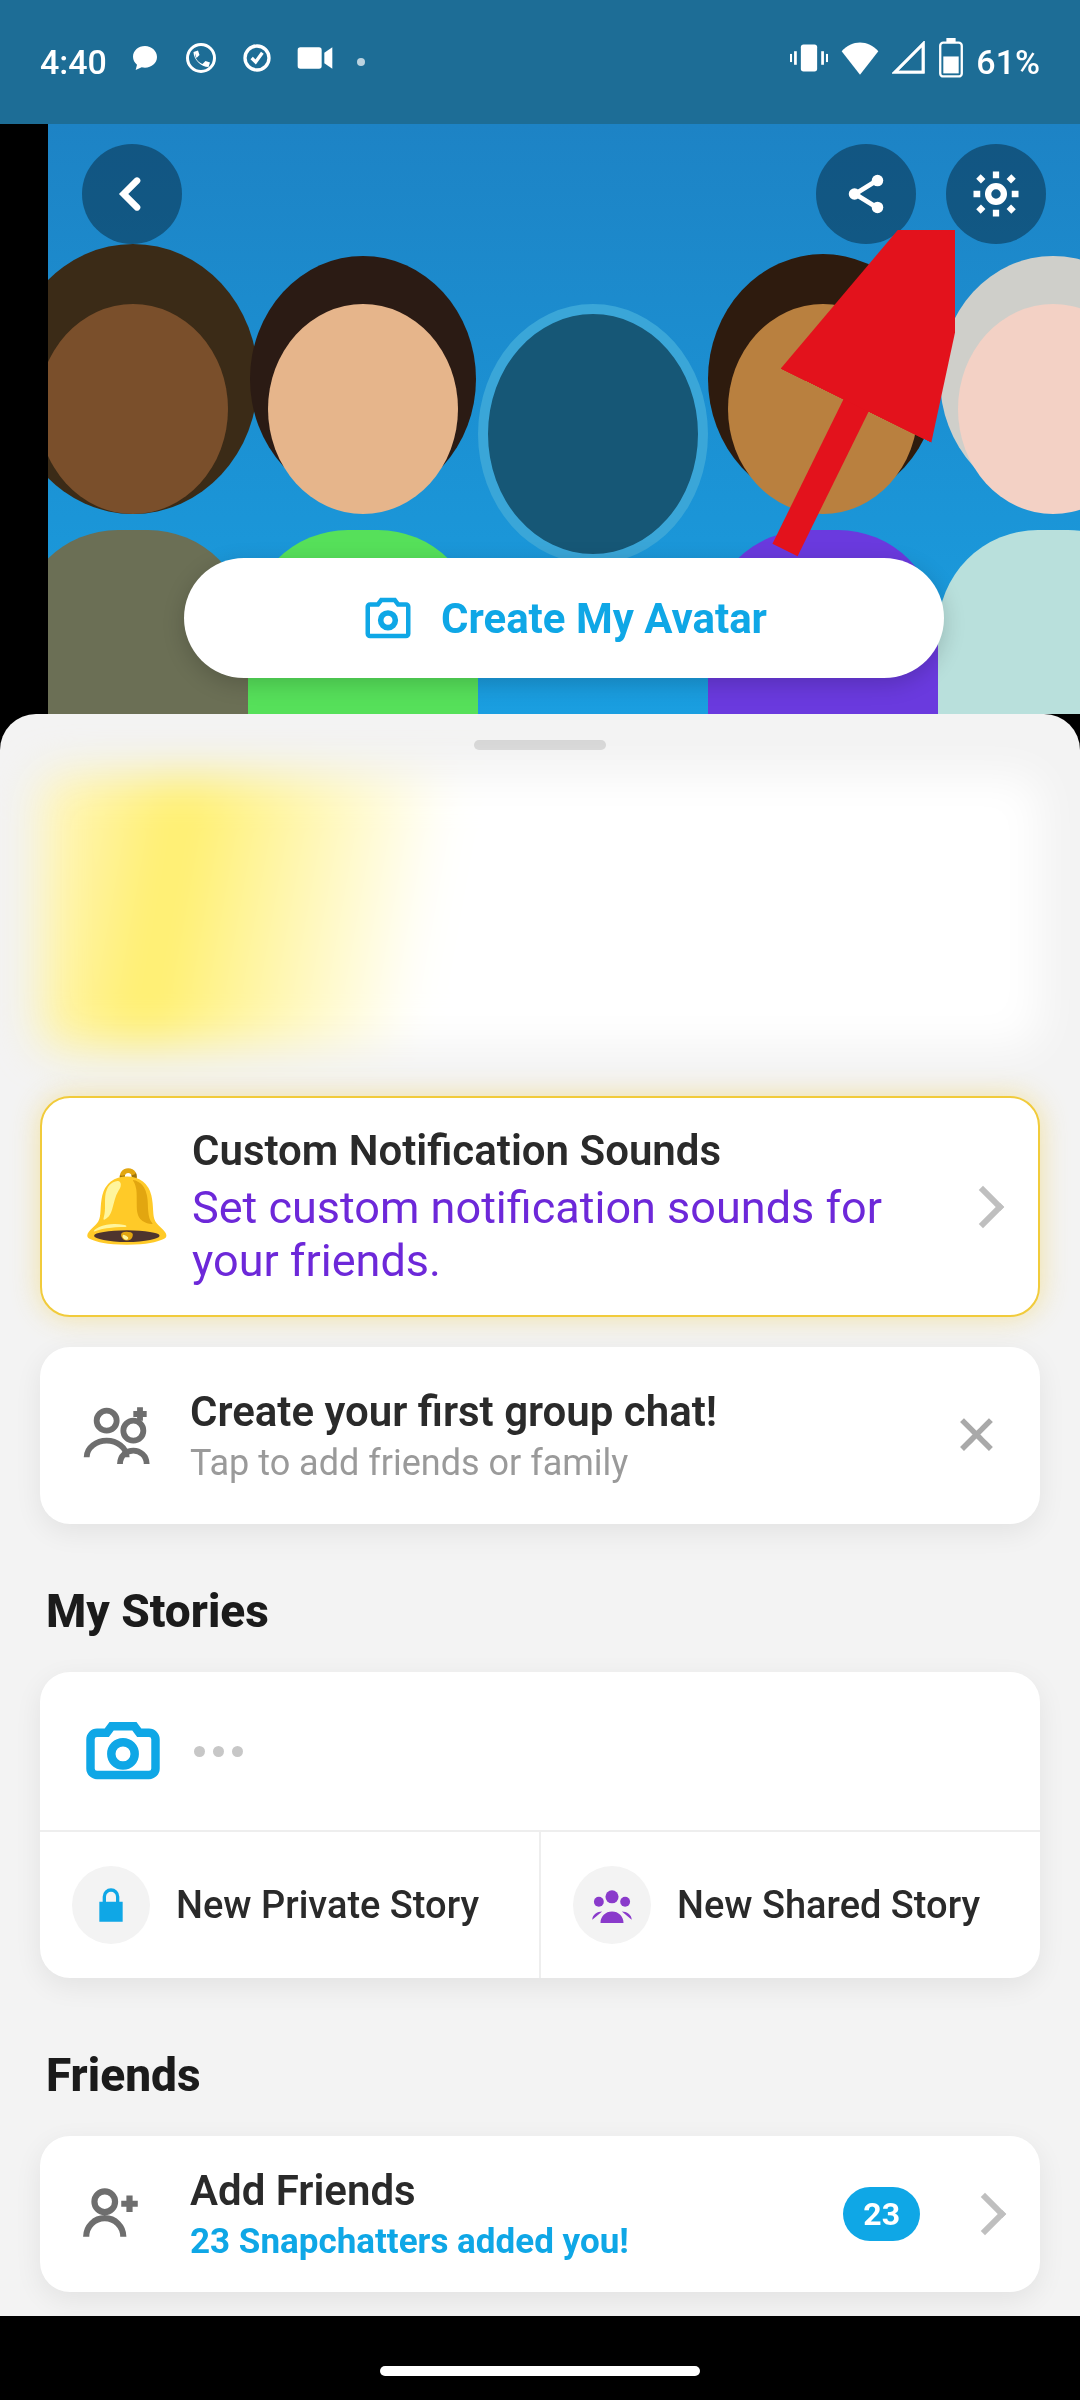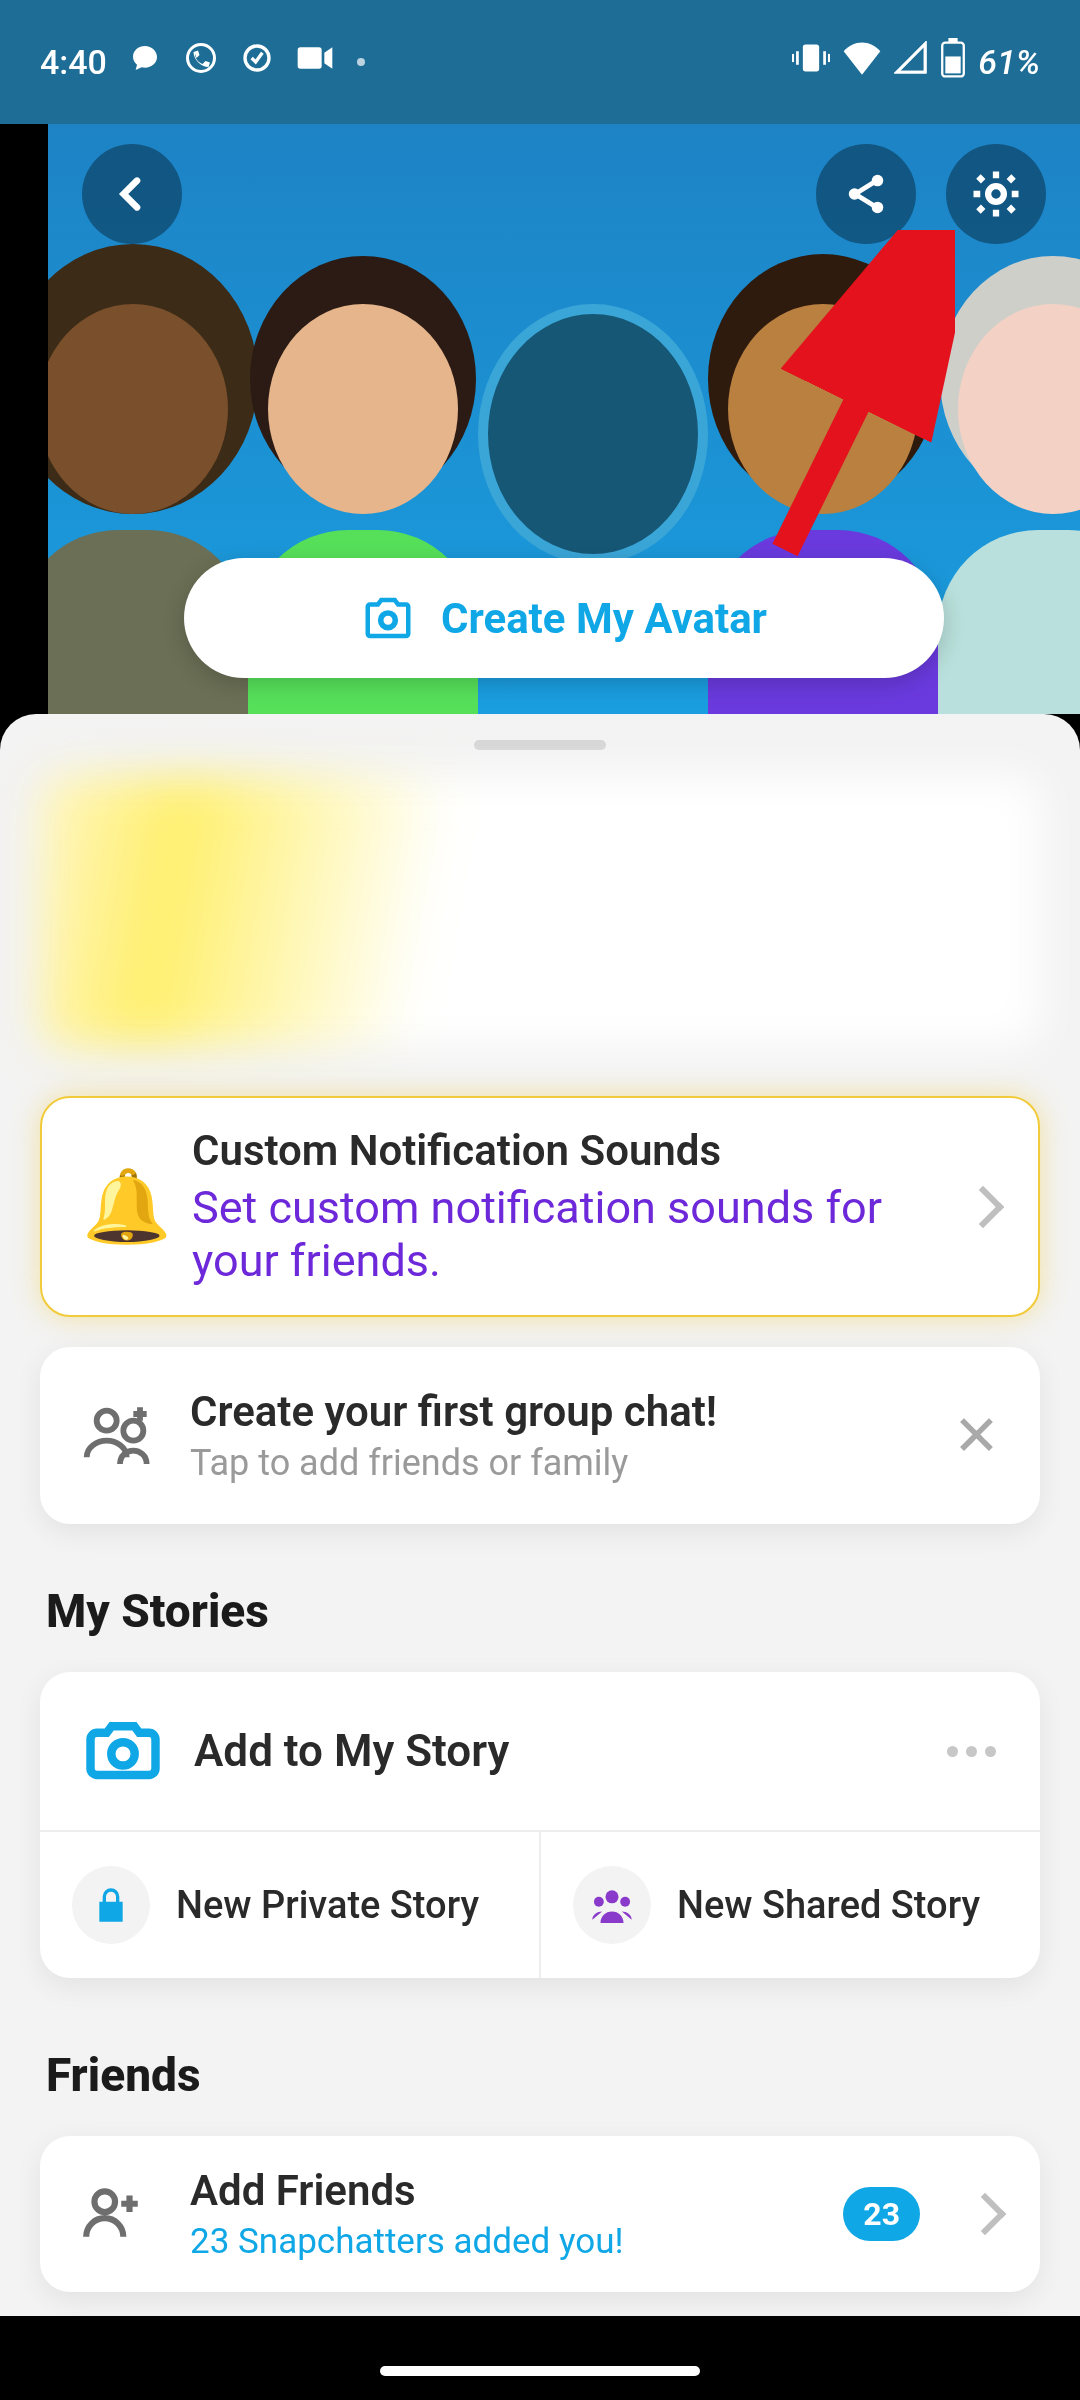--- a/index.html
+++ b/index.html
@@ -15,21 +15,21 @@
     background: #1d6d96;
     color: #fff;
     display: flex;
     align-items: center;
     justify-content: space-between;
     padding: 0 40px;
     font-size: 34px;
     font-weight: 500;
   }
   .status-left { display: flex; align-items: center; gap: 22px; justify-content: center; }
-  .status-right { display: flex; align-items: center; gap: 12px; font-style: italic; }
+  .status-right { display: flex; align-items: center; gap: 12px; }
   .status-dot { width: 8px; height: 8px; background: #fff; border-radius: 50%; opacity: 0.7; }
 
   .hero {
     height: 590px;
     background: linear-gradient(180deg, #1d83c5 0%, #1a9ee0 100%);
     position: relative;
     overflow: hidden;
     margin-left: 48px;
   }
   .hero-nav {
@@ -171,21 +171,21 @@
     background: #f3f3f3; display:flex; align-items:center; justify-content:center;
   }
   .story-btn .lbl { font-size: 38px; font-weight: 500; color: #2a2a2a; }
 
   .friends-card {
     display: flex; align-items: center; padding: 30px 40px;
     margin-bottom: 32px;
   }
   .friends-card .icon-slot { width: 110px; flex: none; }
   .friends-card .t1 { font-size: 42px; font-weight: 600; color: #2a2a2a; margin-bottom: 6px; }
-  .friends-card .t2 { font-size: 35px; font-weight: 400; color: #0fa7e6; }
+  .friends-card .t2 { font-size: 35px; font-weight: 700; color: #0fa7e6; }
   .badge {
     background: #0fa7e6; color: #fff; font-weight: 700;
     font-size: 32px;
     border-radius: 30px; padding: 8px 20px;
     margin-left: auto; margin-right: 30px;
   }
 
   .nav-indicator {
     position: absolute; bottom: 24px; left: 50%; transform: translateX(-50%);
     width: 320px; height: 10px; background: #fff; border-radius: 6px;
@@ -361,21 +361,20 @@
   <div class="sec-title">My Stories</div>
 
   <div class="card stories-card">
     <div class="stories-top">
       <div class="icon-slot">
         <svg width="78" height="78" viewBox="0 0 24 24" fill="none" stroke="#0fa7e6" stroke-width="2.6" stroke-linecap="round">
             <path d="M20 7h-3l-1.5-2h-7L7 7H4a2 2 0 00-2 2v9a2 2 0 002 2h16a2 2 0 002-2V9a2 2 0 00-2-2z"></path>
             <circle cx="12" cy="13.5" r="3.6"></circle>
           </svg>
       </div>
-      <div class="lbl">Add to My Story</div>
       <div class="ellipsis">
           <span></span>
           <span></span>
           <span></span>
         </div>
     </div>
     <div class="stories-bottom">
       <div class="story-btn">
         <div class="story-icon-wrap">
           <svg width="40" height="40" viewBox="0 0 24 24" fill="#0fa7e6">

